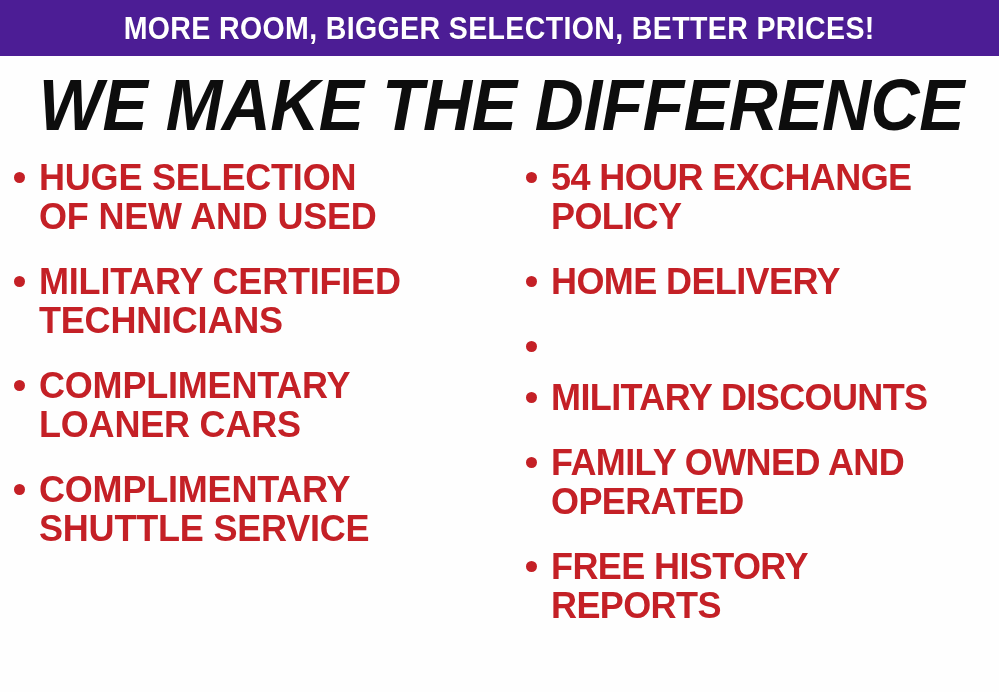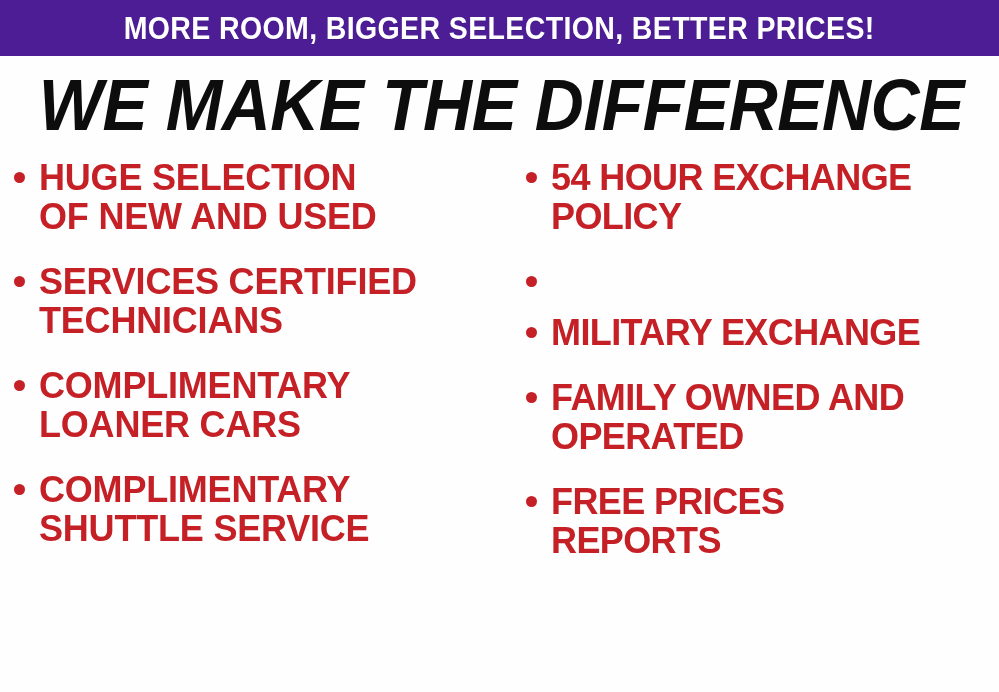--- a/index.html
+++ b/index.html
@@ -138,21 +138,21 @@
   <div class="columns">
 
     <div class="column column-left">
       <div class="bullet-item">
         <span class="bullet-dot"></span>
         <span class="bullet-text">HUGE SELECTION
 OF NEW AND USED</span>
       </div>
       <div class="bullet-item">
         <span class="bullet-dot"></span>
-        <span class="bullet-text">SERVICES CERTIFIED
+        <span class="bullet-text">MILITARY CERTIFIED
 TECHNICIANS</span>
       </div>
       <div class="bullet-item">
         <span class="bullet-dot"></span>
         <span class="bullet-text">COMPLIMENTARY
 LOANER CARS</span>
       </div>
       <div class="bullet-item">
         <span class="bullet-dot"></span>
         <span class="bullet-text">COMPLIMENTARY
@@ -161,31 +161,35 @@
     </div>
 
     <div class="column column-right">
       <div class="bullet-item">
         <span class="bullet-dot"></span>
         <span class="bullet-text">54 HOUR EXCHANGE
 POLICY</span>
       </div>
       <div class="bullet-item">
         <span class="bullet-dot"></span>
+        <span class="bullet-text">HOME DELIVERY</span>
       </div>
       <div class="bullet-item">
         <span class="bullet-dot"></span>
-        <span class="bullet-text">MILITARY EXCHANGE</span>
+      </div>
+      <div class="bullet-item">
+        <span class="bullet-dot"></span>
+        <span class="bullet-text">MILITARY DISCOUNTS</span>
       </div>
       <div class="bullet-item">
         <span class="bullet-dot"></span>
         <span class="bullet-text">FAMILY OWNED AND
 OPERATED</span>
       </div>
       <div class="bullet-item">
         <span class="bullet-dot"></span>
-        <span class="bullet-text">FREE PRICES
+        <span class="bullet-text">FREE HISTORY
 REPORTS</span>
       </div>
     </div>
 
   </div>
 </div>
 
 </body></html>

